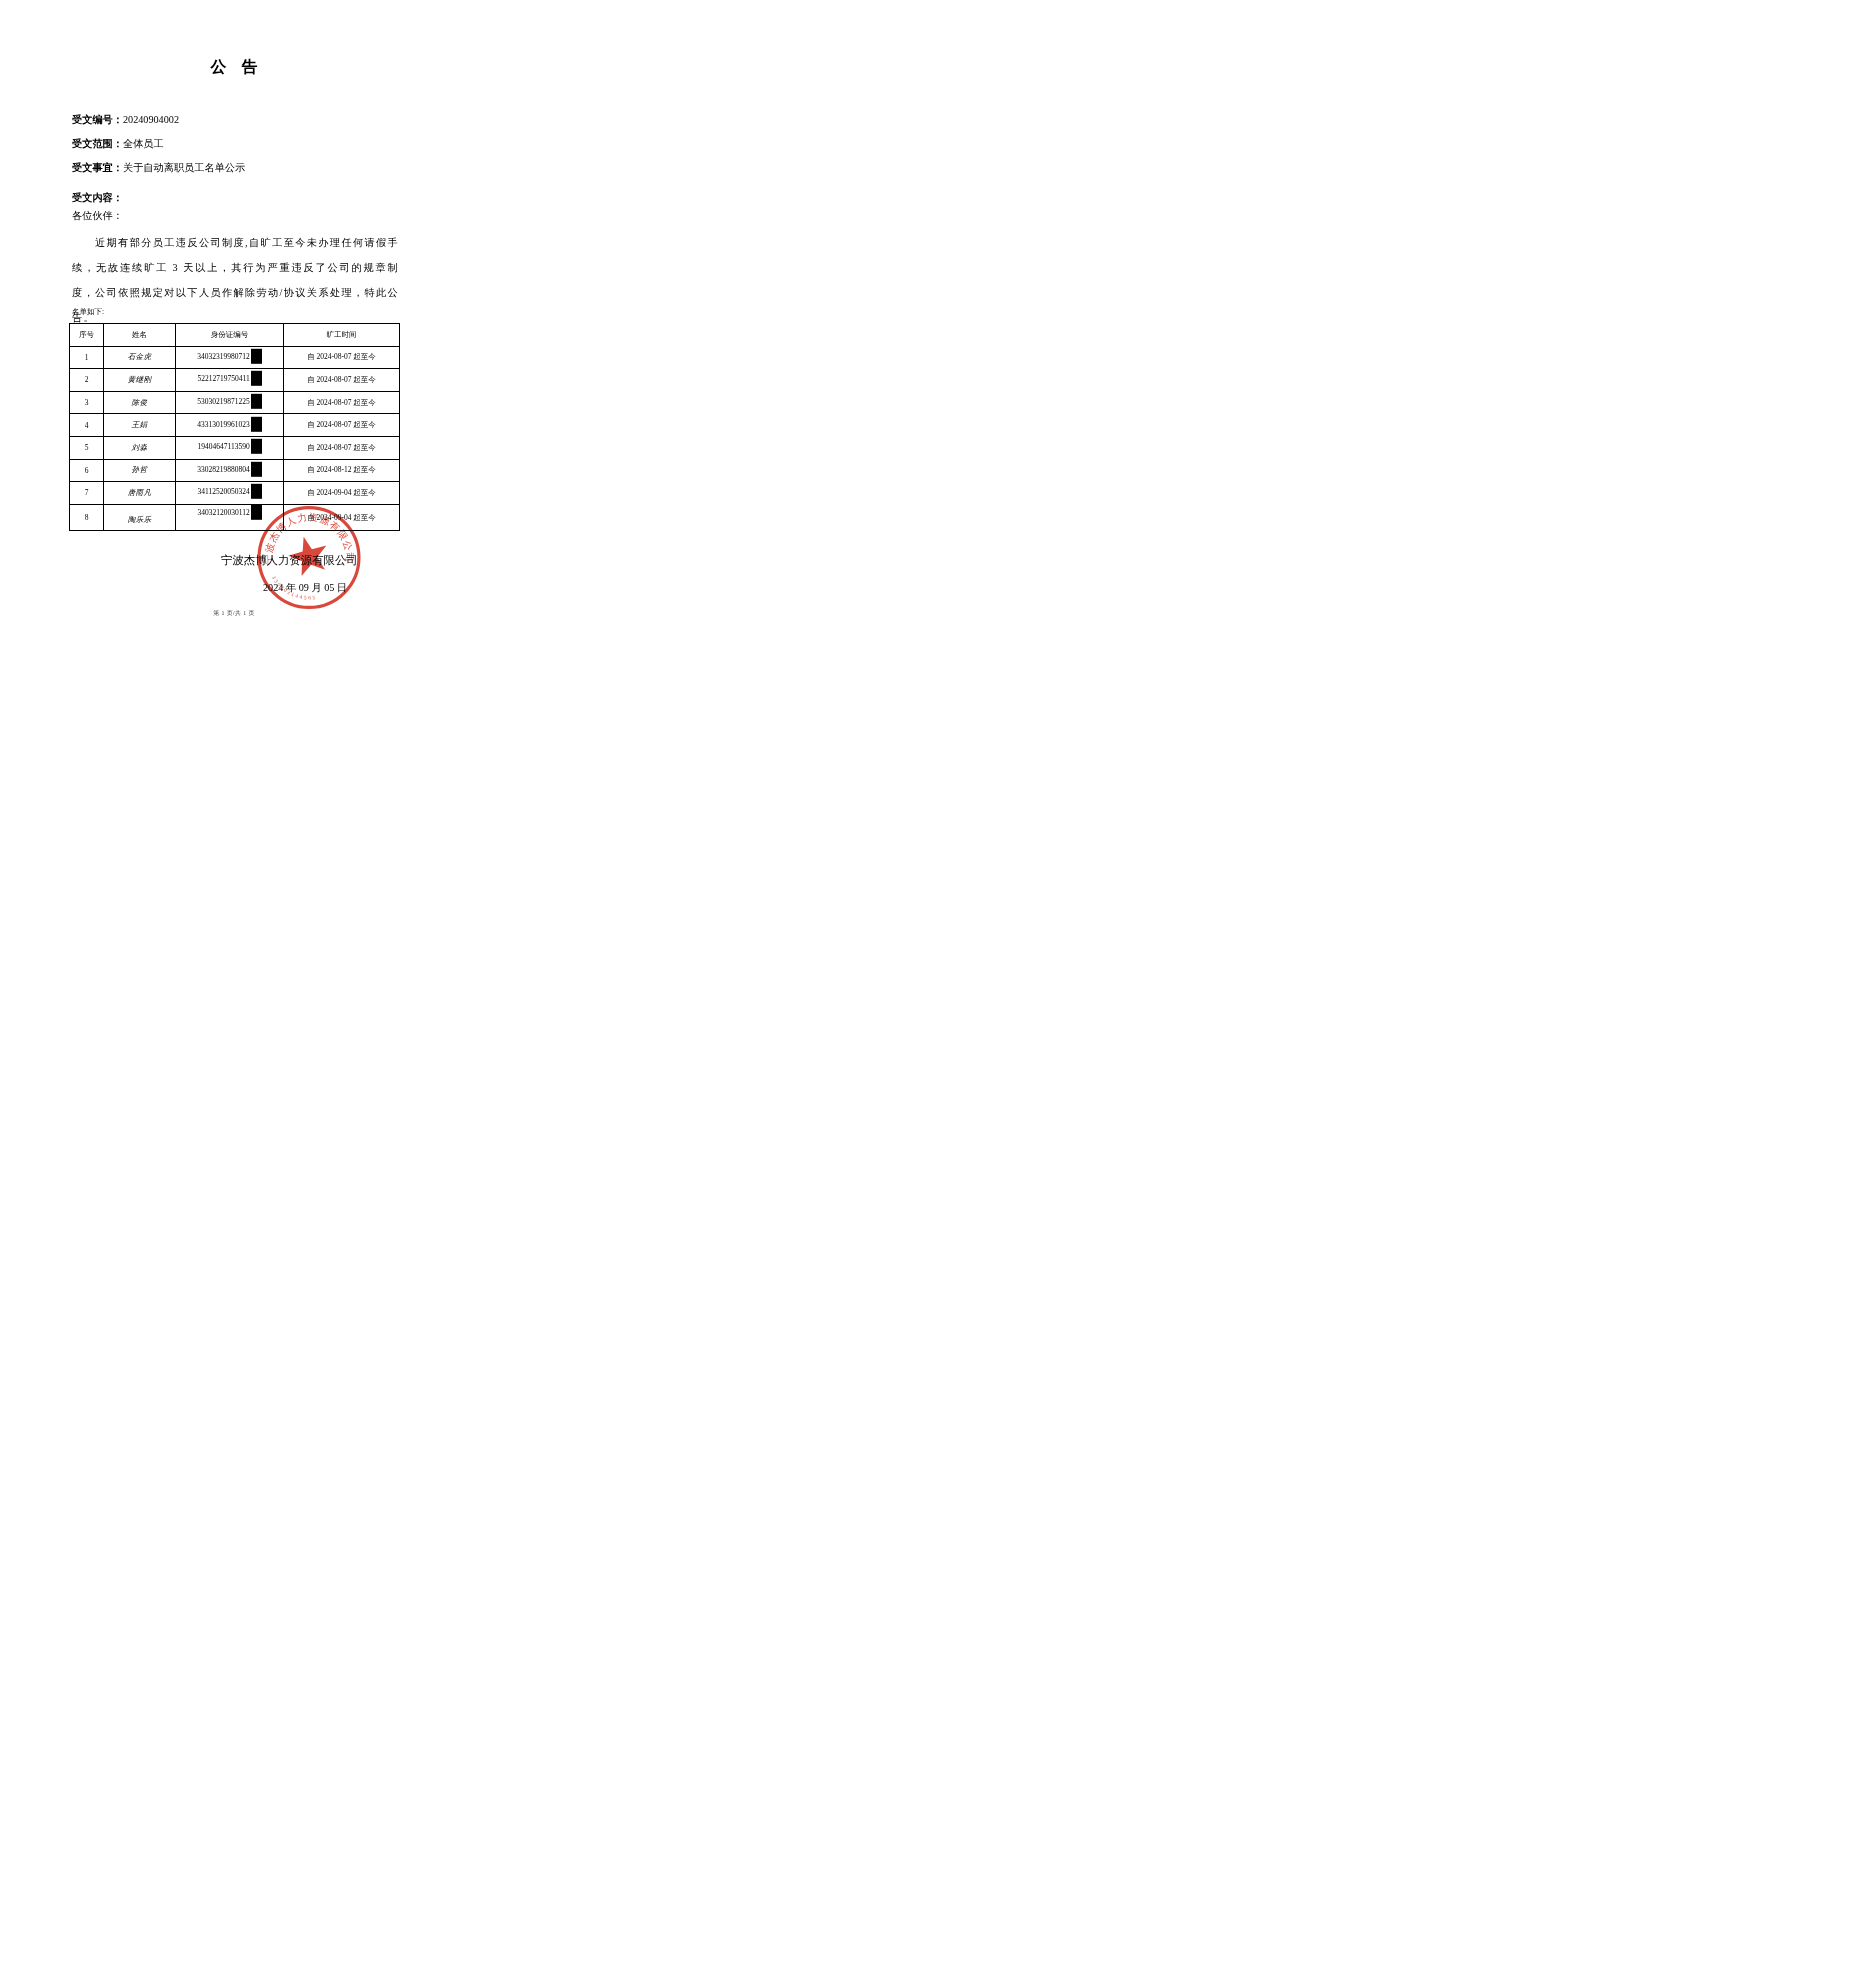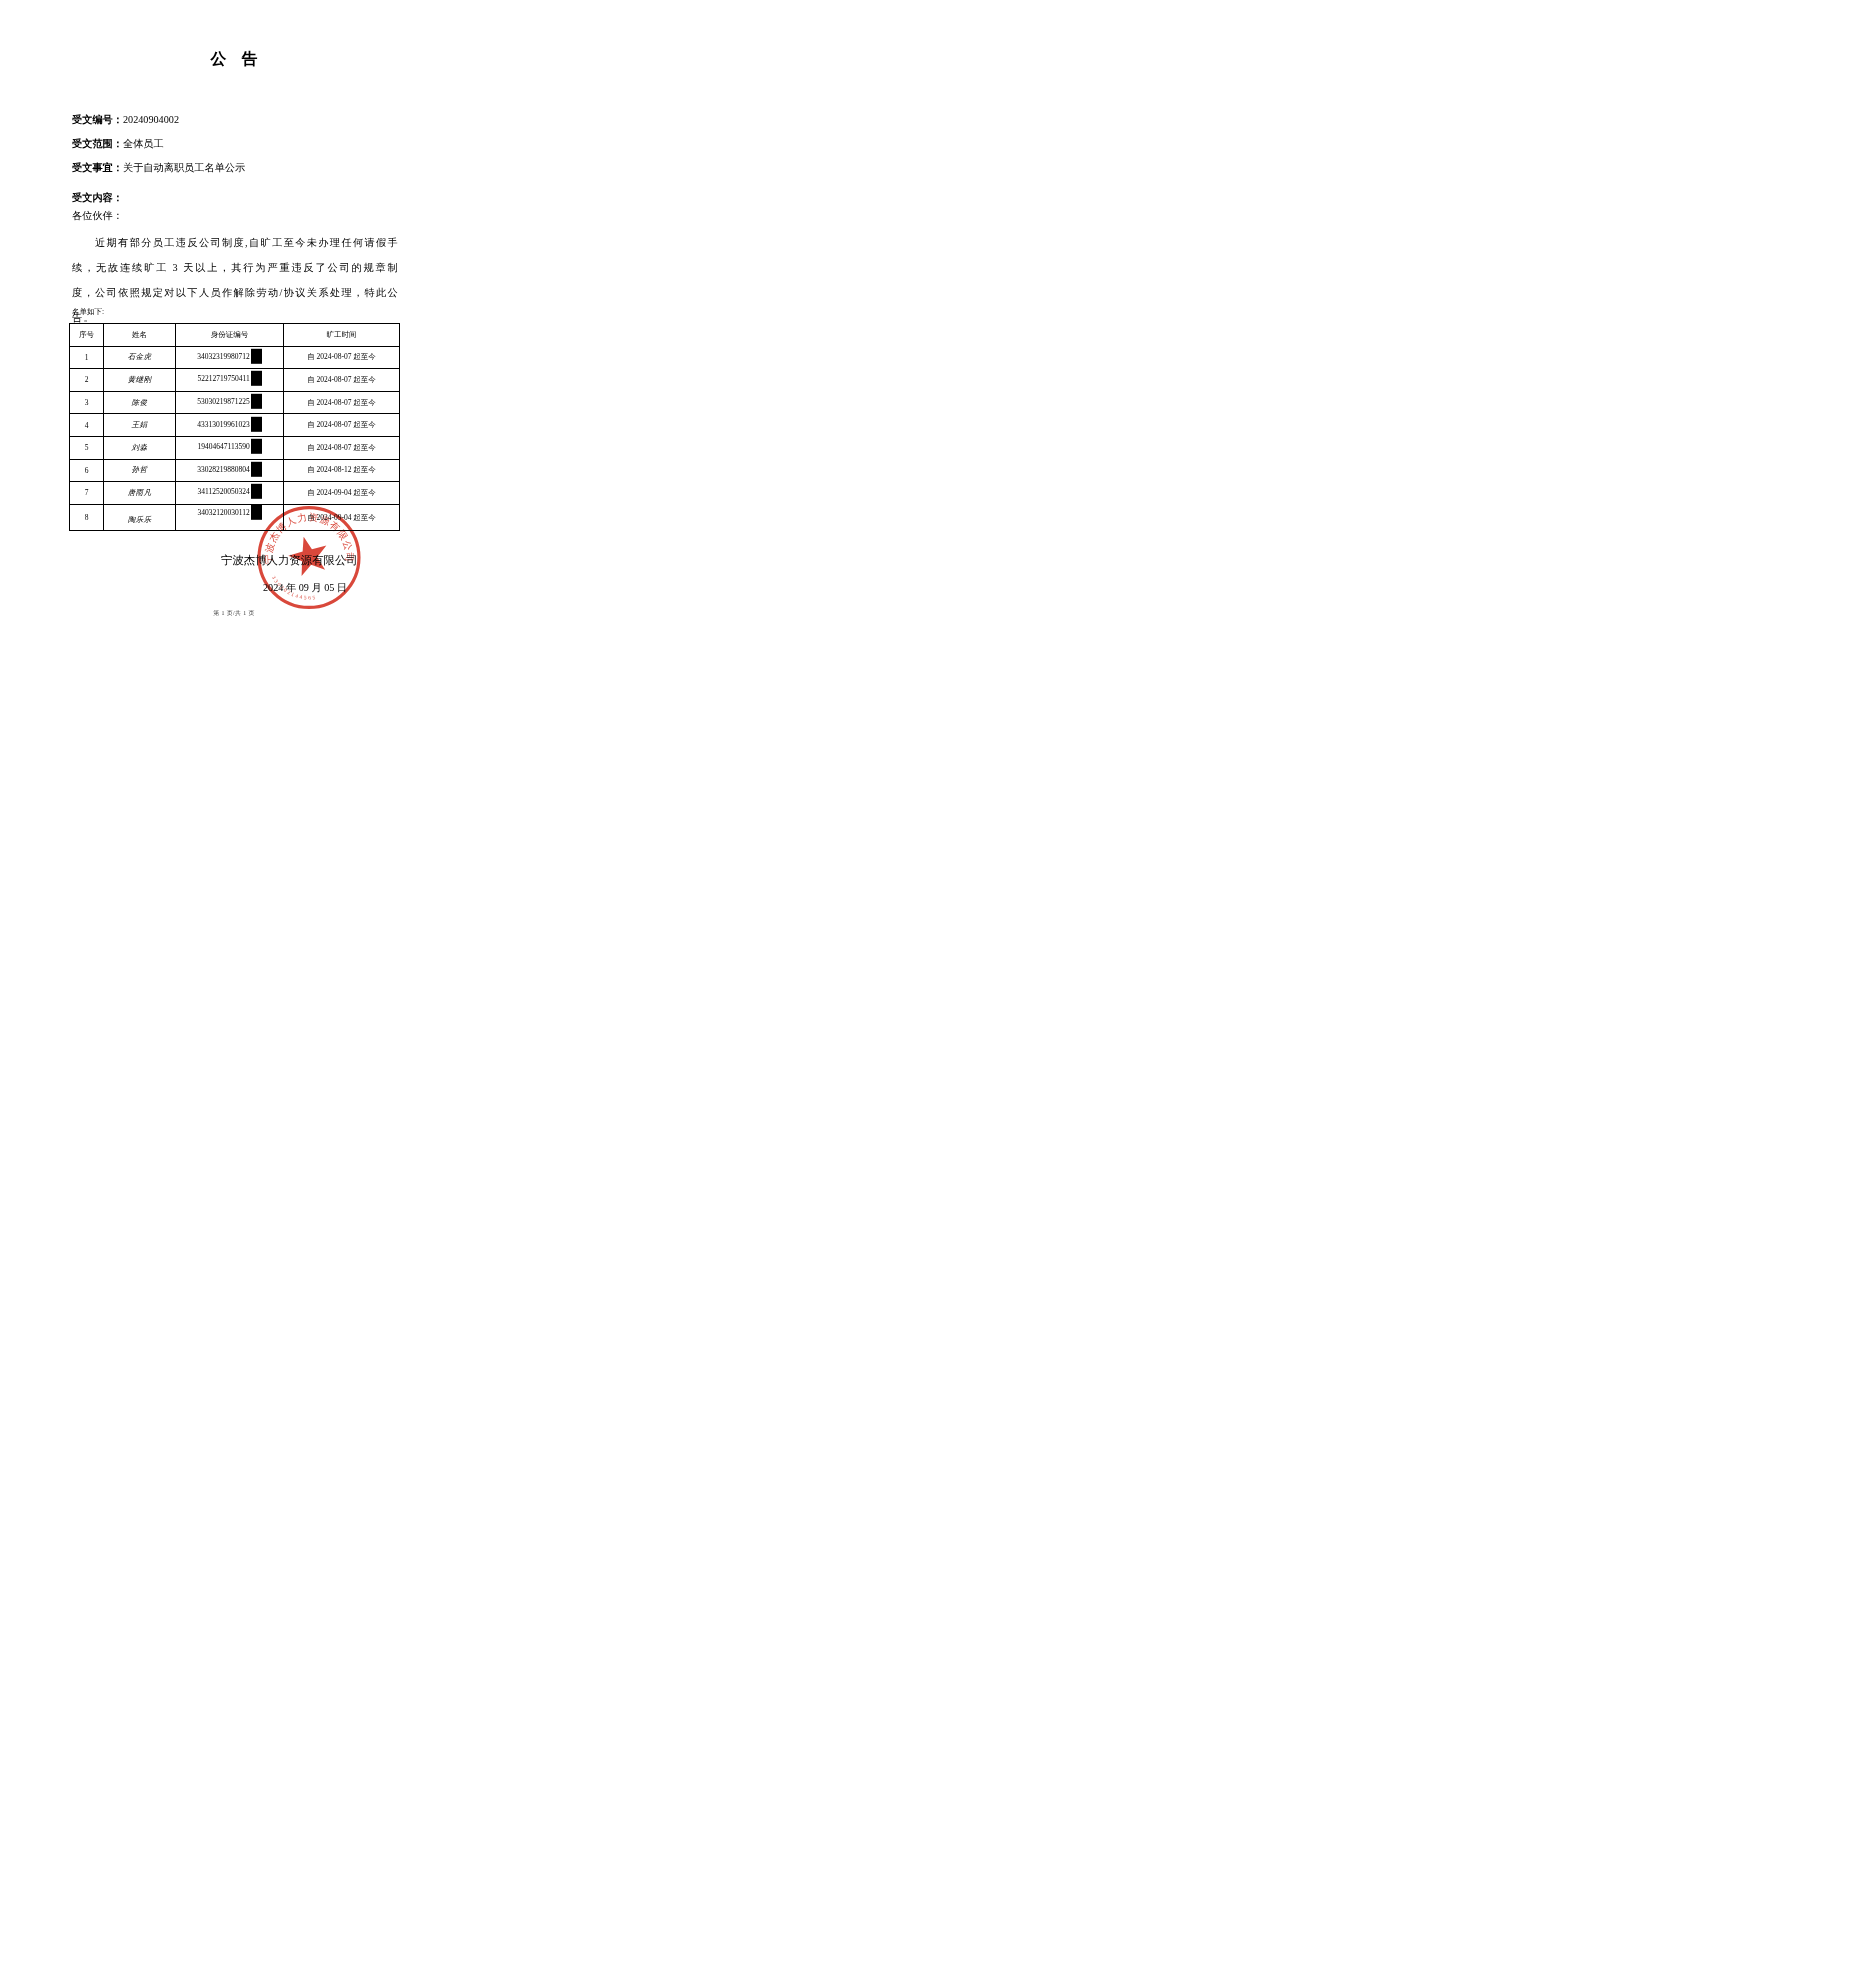--- a/index.html
+++ b/index.html
@@ -5,21 +5,21 @@
   html,body{margin:0;padding:0;background:#ffffff;}
   .page{
     position:relative;
     width:468px;height:662px;
     background:#ffffff;
     font-family:"Liberation Serif","DejaVu Serif",serif;
     color:#000;
     overflow:hidden;
   }
   .doc-title{
-    position:absolute;left:0;top:49px;width:100%;
+    position:absolute;left:0;top:57px;width:100%;
     text-align:center;font-size:15.7px;font-weight:700;line-height:19px;
   }
   .field{position:absolute;left:72px;font-size:10.2px;line-height:13.4px;white-space:nowrap;}
   .f0{top:113px}.f1{top:137px}.f2{top:161px}.f3{top:191px}
   .flabel{font-weight:700;margin-top:20px;}
   .fvalue{font-weight:400;}
   .salutation{position:absolute;left:72px;top:209px;font-size:10.2px;line-height:13.4px;}
   .body-para{
     position:absolute;left:72px;top:230px;width:327px;
     font-size:10.2px;line-height:25px;letter-spacing:1.2px;

